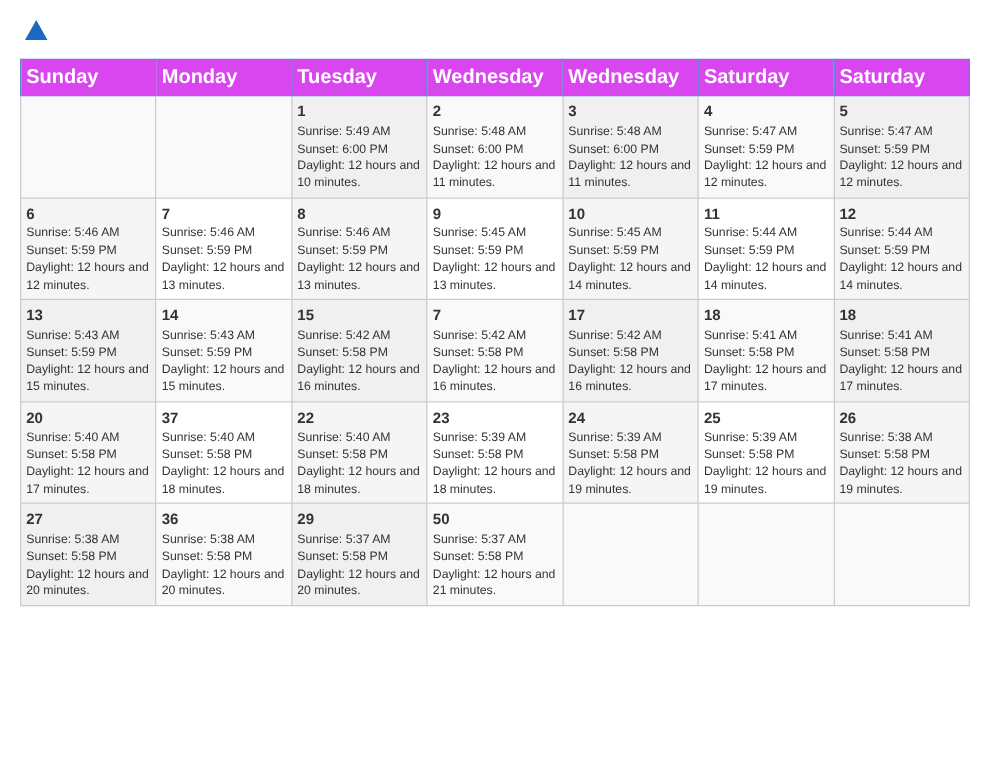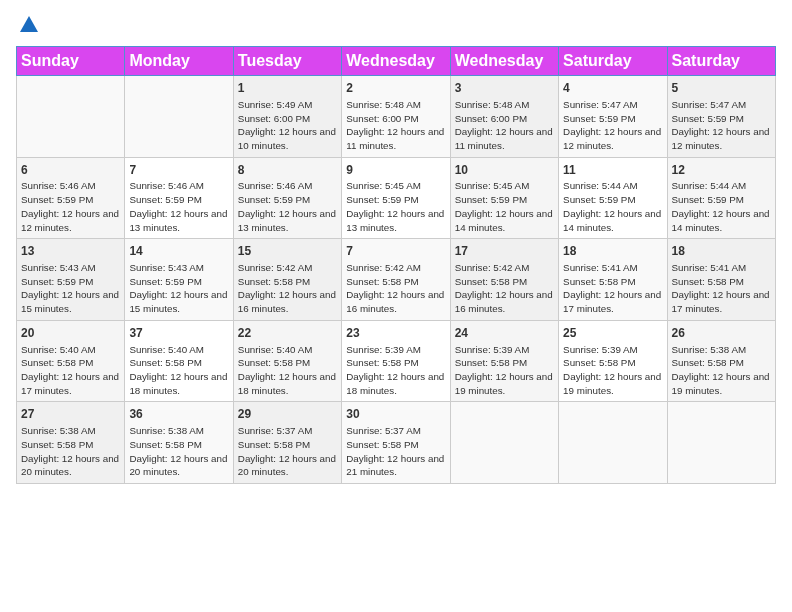--- a/index.html
+++ b/index.html
@@ -304,21 +304,21 @@
 Sunset: 5:58 PM
 Daylight: 12 hours and 20 minutes.</div>
           </td>
           <td>
             <span class="day-num">29</span>
             <div class="day-info">Sunrise: 5:37 AM
 Sunset: 5:58 PM
 Daylight: 12 hours and 20 minutes.</div>
           </td>
           <td>
-            <span class="day-num">30</span>
+            <span class="day-num">50</span>
             <div class="day-info">Sunrise: 5:37 AM
 Sunset: 5:58 PM
 Daylight: 12 hours and 21 minutes.</div>
           </td>
           <td class="empty"></td>
           <td class="empty"></td>
           <td class="empty"></td>
         </tr>
       </tbody>
   </table>

